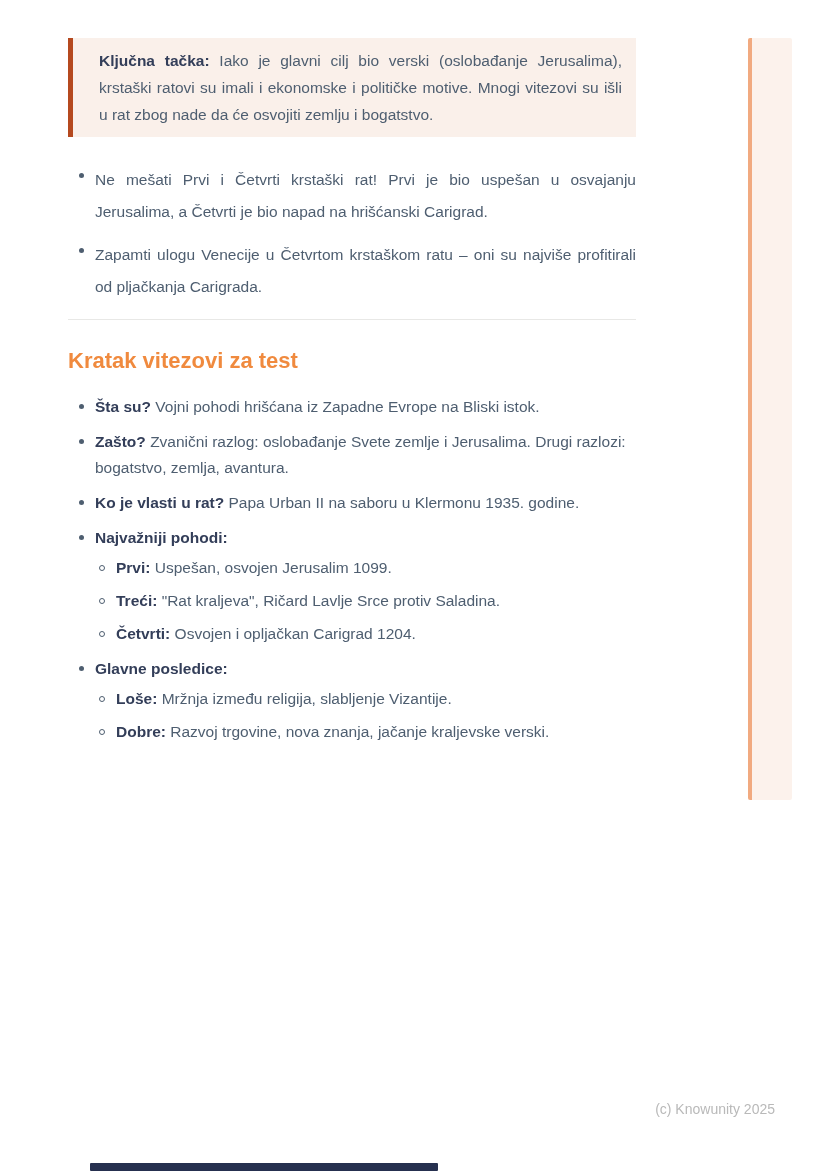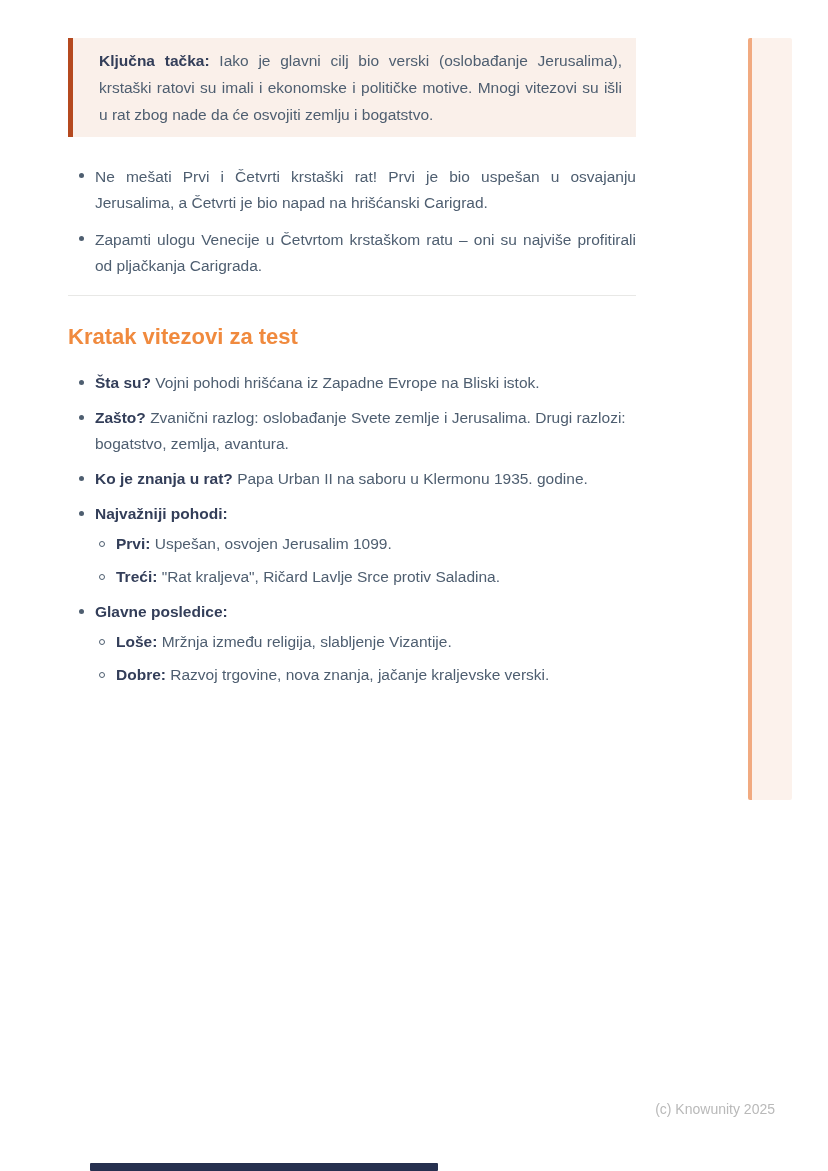--- a/index.html
+++ b/index.html
@@ -16,21 +16,21 @@
   
   .callout {
     background:#faf0ea; border-left:5px solid #b5491f;
     padding:9px 14px 9px 26px; line-height:27px; text-align:justify;
   }
   .callout p { margin:0; }
 
   
   ul { list-style:none; margin:0; padding:0; }
   .tips { margin-top:27px; text-align:justify; }
-  .tips li { position:relative; padding-left:27px; line-height:26px; margin-bottom:11px; }
+  .tips li { position:relative; padding-left:27px; line-height:32px; margin-bottom:11px; }
   .marker { position:absolute; display:block; }
   .dot   { left:11px; top:9px;  width:5px; height:5px; border-radius:50%; background:#4e5e70; }
   .circ  { left:1px;  top:10px; width:4px; height:4px; border:1.5px solid #4e5e70; border-radius:50%; background:transparent; }
 
   .divider { border:none; border-top:1px solid #e8e8e6; margin:16px 0 0 0; }
 
   h2.section-title {
     color:#f08a3e; font-size:22px; line-height:25px; font-weight:bold;
     margin:28px 0 0 0;
   }
@@ -75,27 +75,28 @@
       <li><span class="marker dot"></span><span>Zapamti ulogu Venecije u Četvrtom krstaškom ratu – oni su najviše profitirali od pljačkanja Carigrada.</span></li>
     </ul>
 
     <hr class="divider">
 
     <h2 class="section-title">Kratak vitezovi za test</h2>
 
     <ul class="overview">
       <li><span class="marker dot"></span><span class="b">Šta su?</span> <span>Vojni pohodi hrišćana iz Zapadne Evrope na Bliski istok.</span></li>
       <li><span class="marker dot"></span><span class="b">Zašto?</span> <span>Zvanični razlog: oslobađanje Svete zemlje i Jerusalima. Drugi razlozi: bogatstvo, zemlja, avantura.</span></li>
-      <li><span class="marker dot"></span><span class="b">Ko je znanja u rat?</span> <span>Papa Urban II na saboru u Klermonu 1935. godine.</span></li>
+      <li><span class="marker dot"></span><span class="b">Ko je vlasti u rat?</span> <span>Papa Urban II na saboru u Klermonu 1935. godine.</span></li>
 
       <li>
         <span class="marker dot"></span><span class="b">Najvažniji pohodi:</span>
         <ul class="sub">
           <li><span class="marker circ"></span><span class="b">Prvi:</span> <span>Uspešan, osvojen Jerusalim 1099.</span></li>
           <li><span class="marker circ"></span><span class="b">Treći:</span> <span>"Rat kraljeva", Ričard Lavlje Srce protiv Saladina.</span></li>
+          <li><span class="marker circ"></span><span class="b">Četvrti:</span> <span>Osvojen i opljačkan Carigrad 1204.</span></li>
         </ul>
       </li>
 
       <li>
         <span class="marker dot"></span><span class="b">Glavne posledice:</span>
         <ul class="sub">
           <li><span class="marker circ"></span><span class="b">Loše:</span> <span>Mržnja između religija, slabljenje Vizantije.</span></li>
           <li><span class="marker circ"></span><span class="b">Dobre:</span> <span>Razvoj trgovine, nova znanja, jačanje kraljevske verski.</span></li>
         </ul>
       </li>

